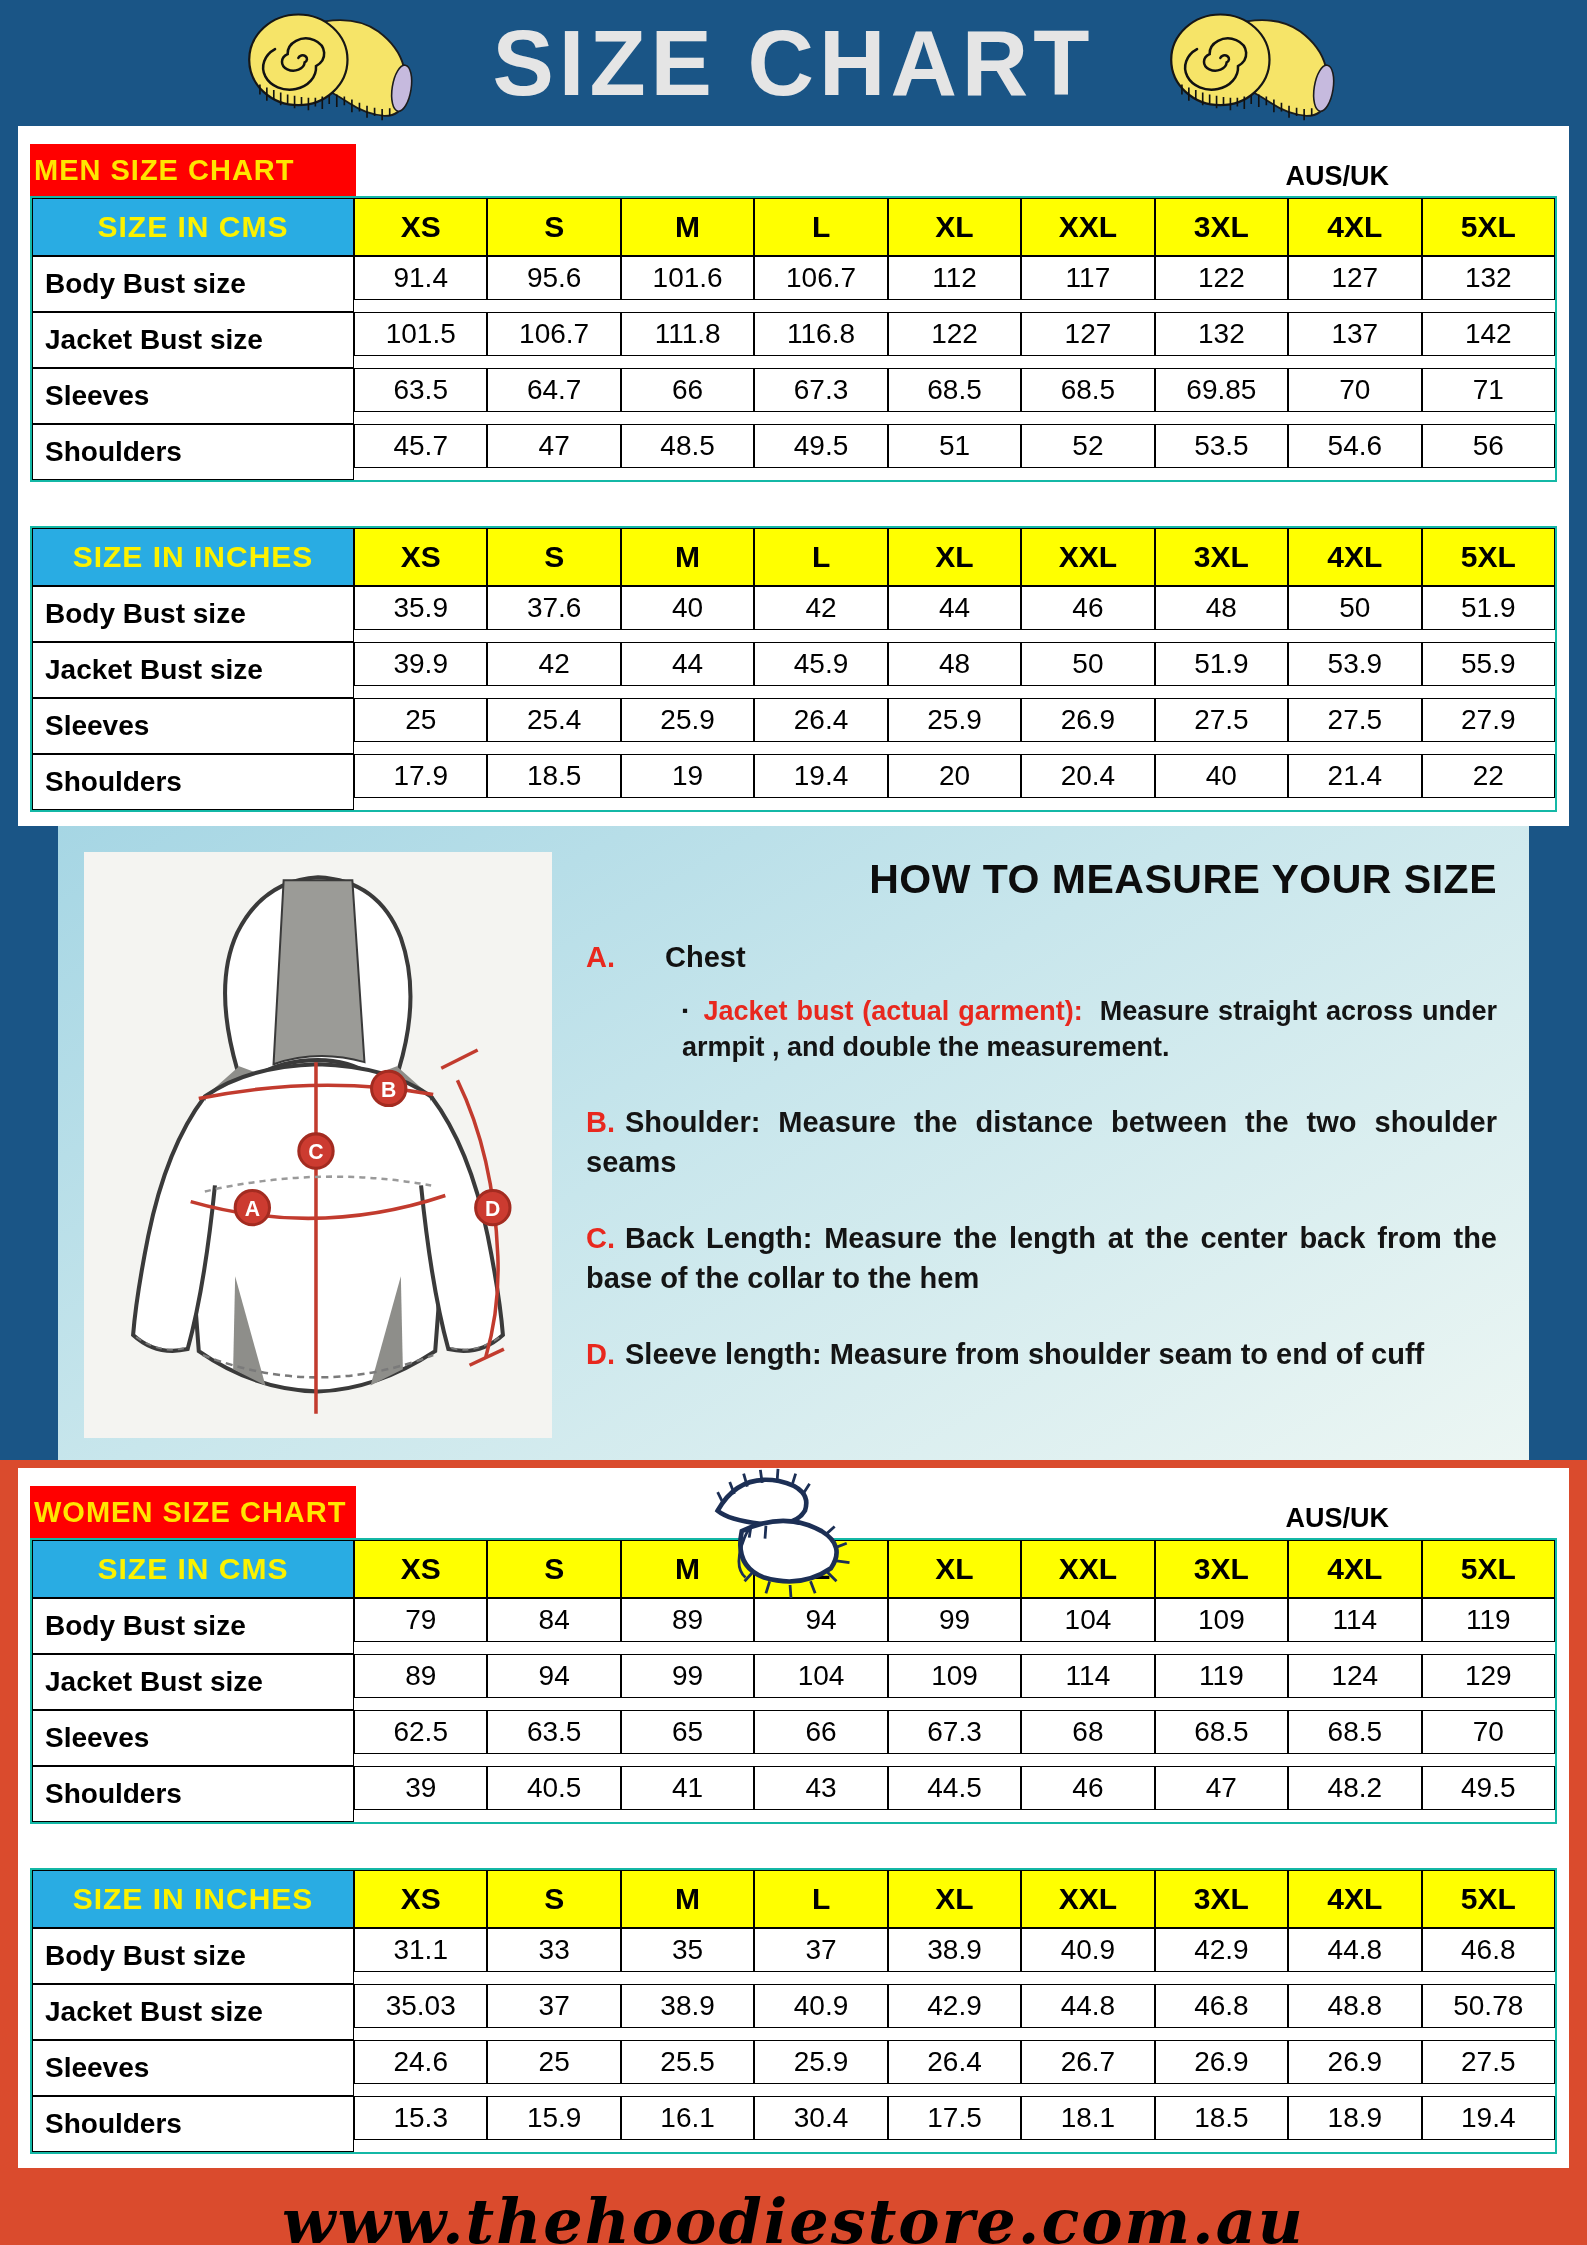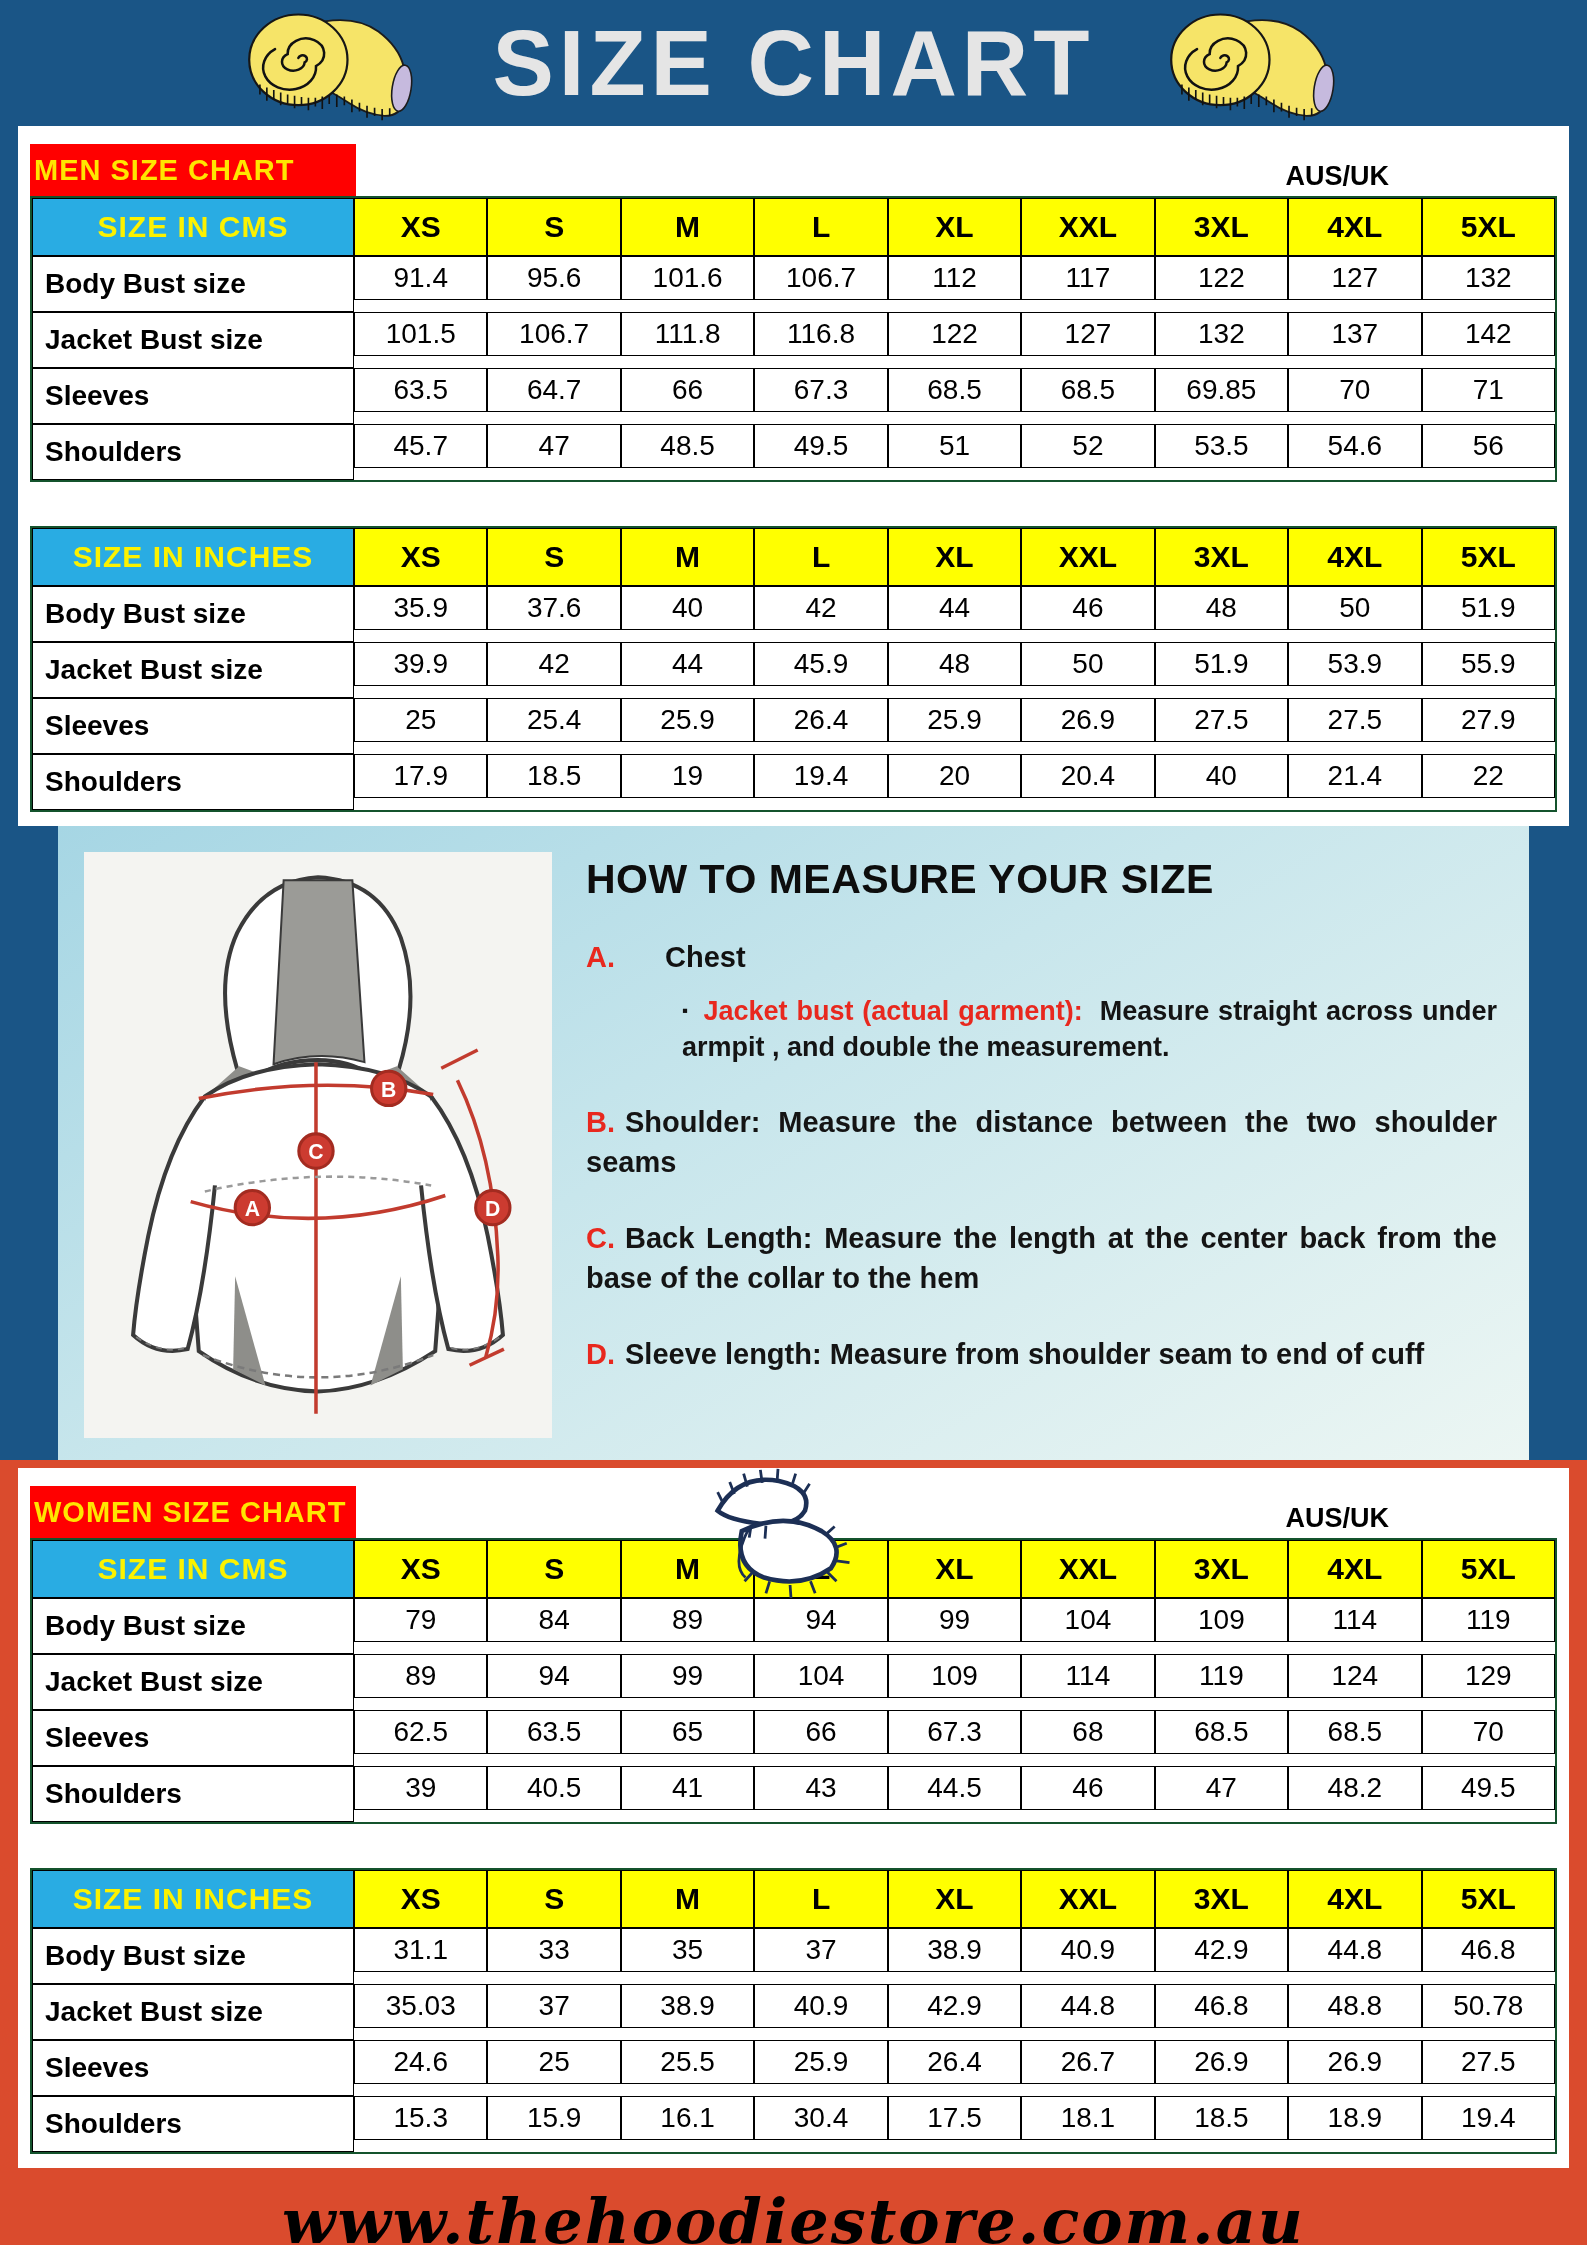--- a/index.html
+++ b/index.html
@@ -14,39 +14,39 @@
   .tape-svg { display:block; }
 
   
   .panel { background:#ffffff; margin:0 18px; padding:14px 12px; }
   .chart-head { position:relative; height:56px; }
   .chart-tag { position:absolute; left:0; bottom:0; width:326px; height:52px; background:#ff0000;
                color:#ffe600; font-weight:800; font-size:29px; letter-spacing:1px;
                display:flex; align-items:center; padding-left:4px; }
   .region { position:absolute; right:168px; bottom:4px; font-size:27px; font-weight:800; color:#000; }
 
-  .size-table { display:grid; grid-template-columns:322px repeat(9,1fr); border:2px solid #14532d; background:#fff;text-align:center; }
+  .size-table { display:grid; grid-template-columns:322px repeat(9,1fr); border:2px solid #14b8a6; background:#fff;text-align:center; }
   .contents { display:contents; }
   .cell { border:1px solid #000; display:flex; align-items:center; justify-content:center;
           font-size:28px; color:#000; }
   .hcell { height:58px; font-weight:800; font-size:30px; }
   .blue  { background:#29ace3; color:#fcf200; letter-spacing:1px; }
   .yellow{ background:#ffff00; }
   .rlabel{ height:56px; justify-content:flex-start; padding-left:12px; font-weight:800; }
   .val   { height:44px; }
   .table-gap { height:44px; background:#fff; }
   .blue-gap { height:42px; }
 
   
   .measure { margin:0 58px; height:648px; padding:22px 28px 22px 26px;
              background:linear-gradient(150deg,#a6d6e4 0%,#c8e6ec 45%,#ecf6f3 100%);
              display:flex; gap:34px; }
   .diagram { width:468px; height:586px; background:#f4f4f1; flex:none; margin-top:4px; }
   .instructions { flex:1; padding-right:4px; }
-  .m-title { font-size:41px; font-weight:900; color:#0d0d0d; text-align:left;
+  .m-title { font-size:41px; font-weight:900; color:#0d0d0d; text-align:right;
              margin:8px 0 34px; letter-spacing:.5px; }
   .rl { color:#e8281e; font-weight:800; margin-right:10px; }
   .bl { font-weight:800; color:#111;margin-left:40px; }
   .mitem { font-size:29px; font-weight:700; color:#141414; text-align:justify; line-height:1.38; }
   .head-a { margin-bottom:16px; }
   .bullets { margin-left:96px; }
   .bullet { font-size:27px; font-weight:700; color:#141414; text-align:justify;
             margin-bottom:16px; line-height:1.35; }
   .sq { font-size:17px; margin-right:14px; vertical-align:4px; color:#111; }
   .rtext { color:#e8281e; margin-right:8px; }

